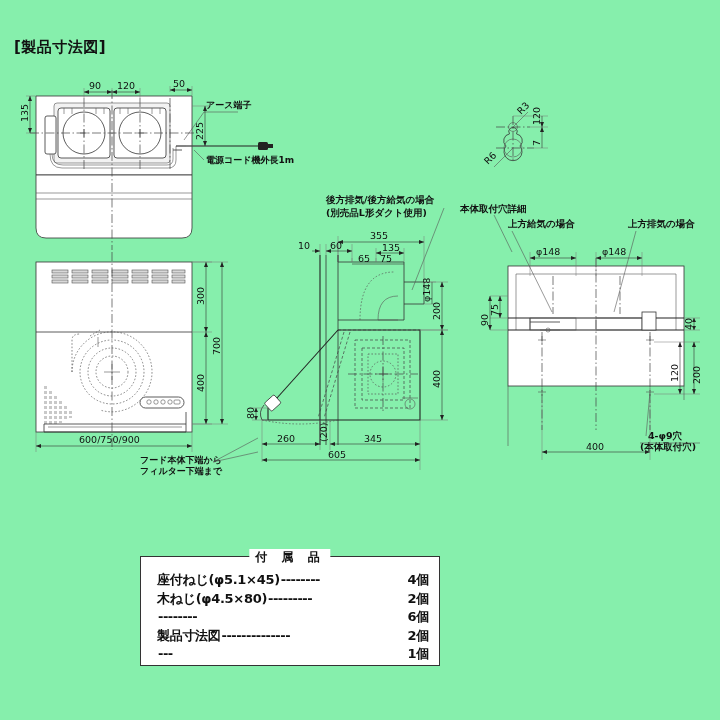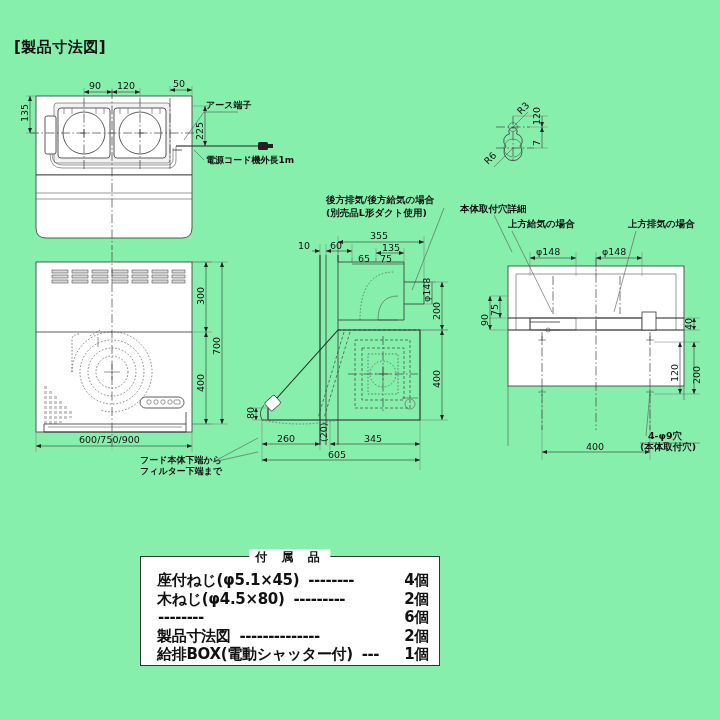--- a/index.html
+++ b/index.html
@@ -67,27 +67,26 @@
     background: #fff;
     padding: 0 6px;
     font-size: 12px;
     font-weight: 700;
     letter-spacing: 5px;
     color: #111;
   }
   .acc-row {
     display: flex;
     align-items: baseline;
-    font-size: 15px;
+    font-size: 13px;
     font-weight: 700;
     color: #111;
     padding: 0 10px 0 16px;
     line-height: 18.5px;
     white-space: nowrap;
-    gap: 8px;
   }
   .acc-rows { margin-top: 14px; }
   .acc-name { letter-spacing: -0.3px; }
   .acc-lead { flex: 1 1 auto; overflow: hidden; letter-spacing: -0.5px;
               color: #111; margin: 0 1px; }
   .acc-qty  { letter-spacing: -0.3px; margin-left: 10px; }
 </style>
 </head>
 <body>
 
@@ -514,20 +513,19 @@
       <div class="acc-row">
         <span class="acc-lead">--------</span>
         <span class="acc-qty">6個</span>
       </div>
       <div class="acc-row">
         <span class="acc-name">製品寸法図</span>
         <span class="acc-lead">--------------</span>
         <span class="acc-qty">2個</span>
       </div>
       <div class="acc-row">
-        <span class="acc-name">給排BOX(電動シャッター付)</span>
         <span class="acc-lead">---</span>
         <span class="acc-qty">1個</span>
       </div>
     </div>
   </div>
 
 </div>
 
 </body></html>

